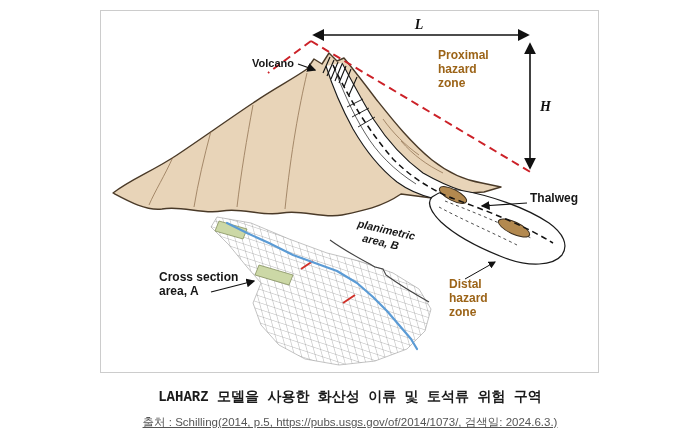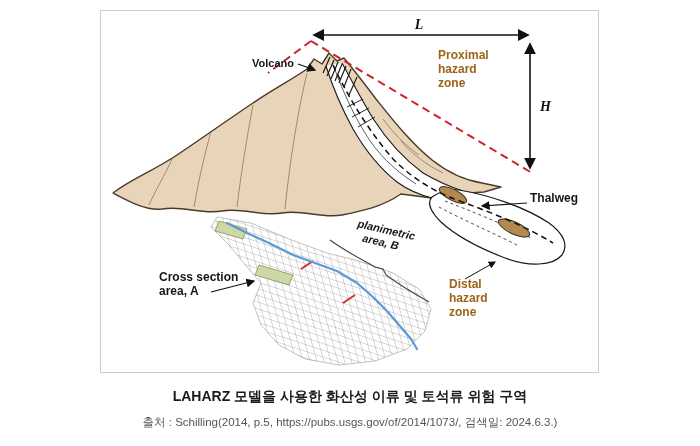--- a/index.html
+++ b/index.html
@@ -1,19 +1,19 @@
 <!DOCTYPE html>
 <html><head>
 <meta charset="utf-8">
 <style>
   html,body{margin:0;padding:0;background:#ffffff;}
   body{width:700px;height:446px;position:relative;font-family:"Liberation Sans",sans-serif;overflow:hidden;}
   .figure-box{position:absolute;left:100px;top:10px;width:497px;height:361px;border:1px solid #cccccc;background:#ffffff;box-sizing:content-box;}
-  .caption-title{position:absolute;top:388px;left:0;width:700px;text-align:center;font-weight:bold;font-size:14px;color:#1a1a1a;letter-spacing:0;}
-  .caption-source{position:absolute;top:415px;left:0;width:700px;text-align:center;font-size:11.5px;color:#555555;}
+  .caption-title{position:absolute;top:388px;left:0;width:700px;text-align:center;font-weight:bold;font-size:14px;color:#1a1a1a;letter-spacing:0;font-family:Liberation Mono, monospace;}
+  .caption-source{position:absolute;top:415px;left:0;width:700px;text-align:center;font-size:11.5px;color:#555555;text-decoration:underline;}
   svg text{user-select:none;}
   .tb   {font-family:"Liberation Sans",sans-serif;font-weight:bold;font-size:12px;fill:#161616;}
   .tb11 {font-family:"Liberation Sans",sans-serif;font-weight:bold;font-size:11px;fill:#161616;}
   .tbrown{font-family:"Liberation Sans",sans-serif;font-weight:bold;font-size:12px;fill:#9c6418;}
   .tital{font-family:"Liberation Sans",sans-serif;font-style:italic;font-weight:bold;font-size:11px;fill:#161616;}
   .tsym {font-family:"Liberation Serif",serif;font-style:italic;font-weight:bold;font-size:14px;fill:#111111;}
 </style>
 </head>
 <body>
 

